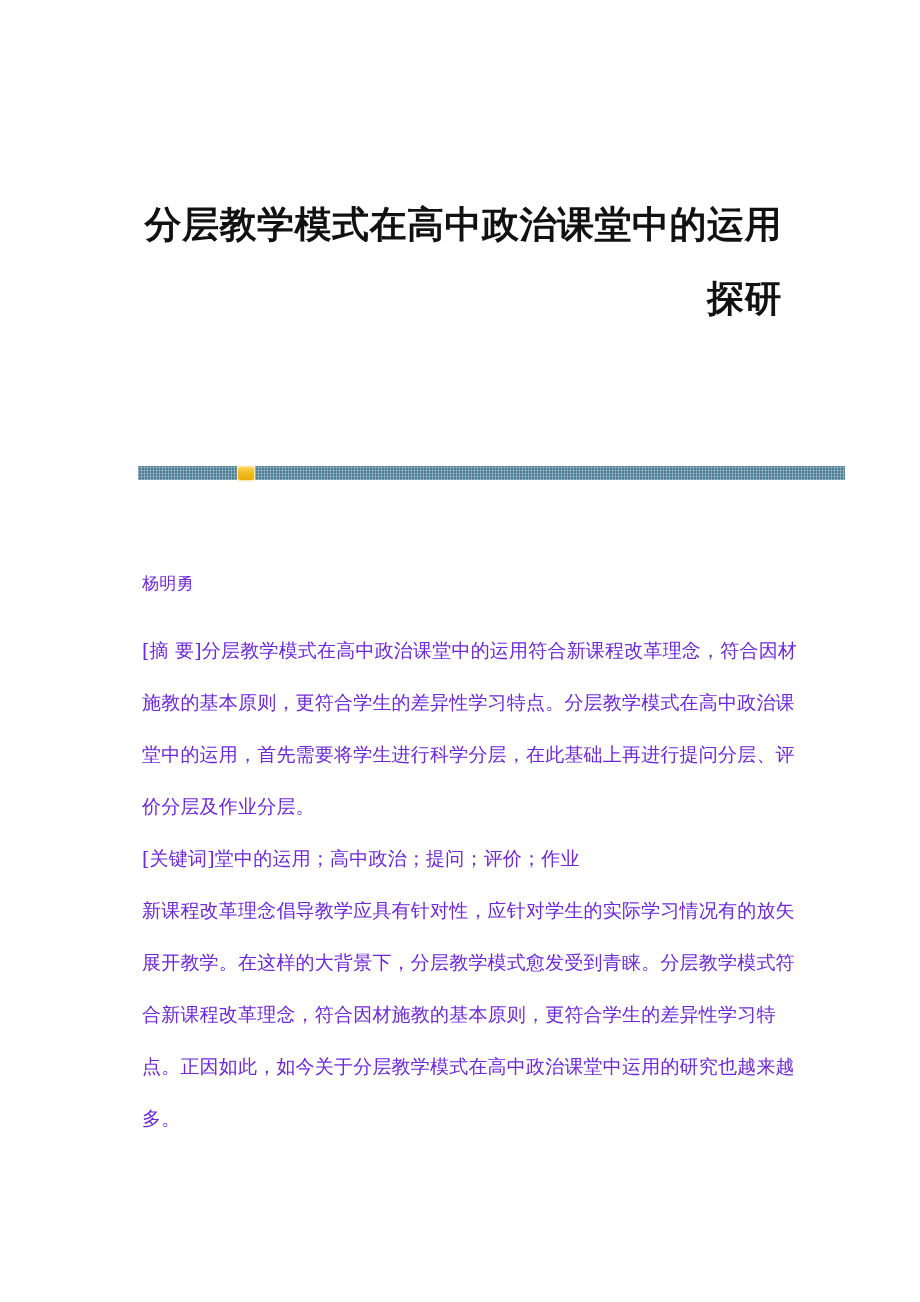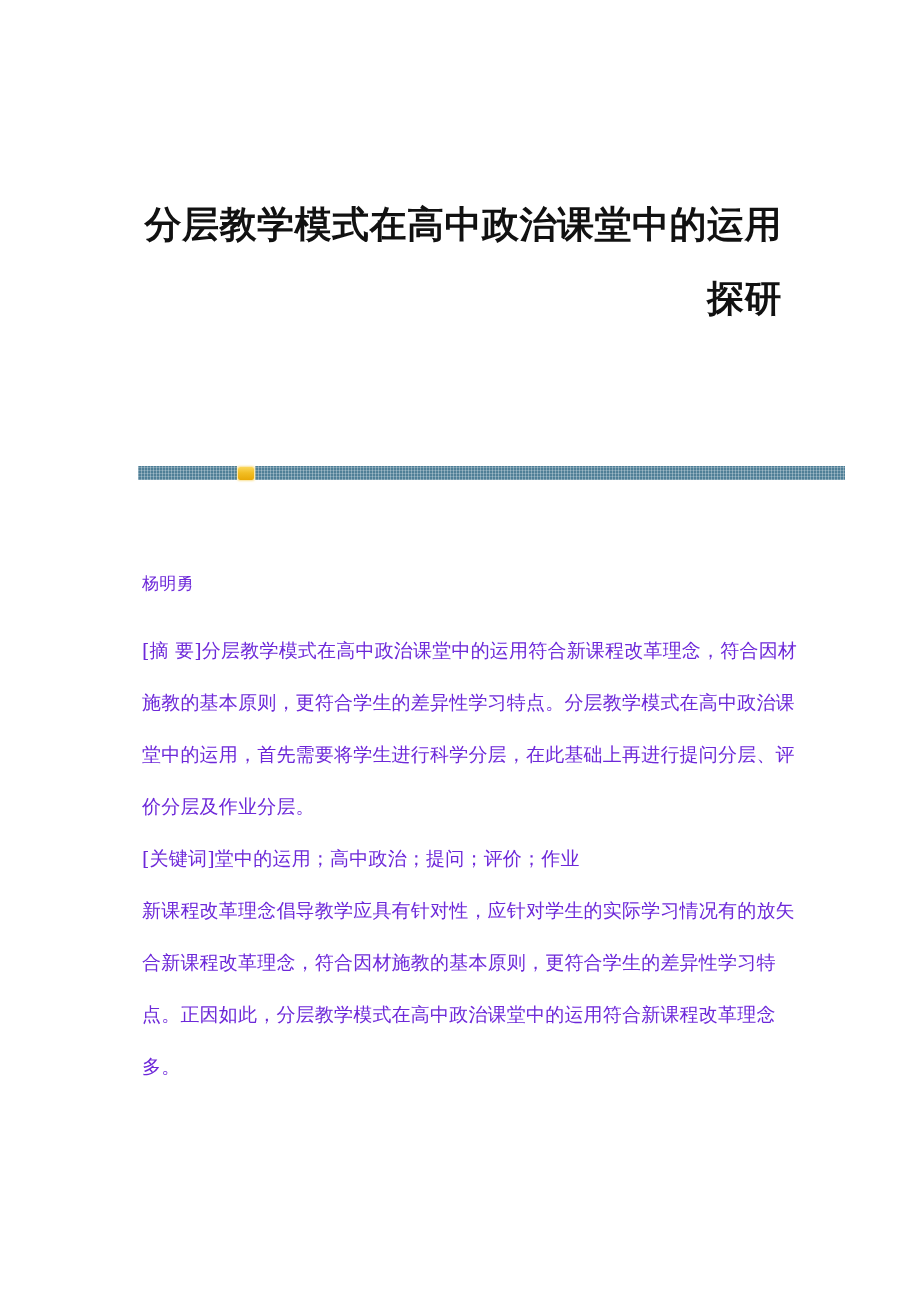--- a/index.html
+++ b/index.html
@@ -146,19 +146,20 @@
 
     <p class="line">[摘 要]分层教学模式在高中政治课堂中的运用符合新课程改革理念，符合因材</p>
     <p class="line">施教的基本原则，更符合学生的差异性学习特点。分层教学模式在高中政治课</p>
     <p class="line">堂中的运用，首先需要将学生进行科学分层，在此基础上再进行提问分层、评</p>
     <p class="line">价分层及作业分层。</p>
 
     <p class="line">[关键词]堂中的运用；高中政治；提问；评价；作业</p>
 
 
     <p class="line">新课程改革理念倡导教学应具有针对性，应针对学生的实际学习情况有的放矢</p>
+    <p class="line">展开教学。在这样的大背景下，分层教学模式愈发受到青睐。分层教学模式符</p>
     <p class="line">合新课程改革理念，符合因材施教的基本原则，更符合学生的差异性学习特</p>
-    <p class="line">点。正因如此，分层教学模式在高中政治课堂中的运用符合新课程改革理念</p>
+    <p class="line">点。正因如此，如今关于分层教学模式在高中政治课堂中运用的研究也越来越</p>
     <p class="line">多。</p>
 
   </div>
 
 </div>
 
 </body></html>

